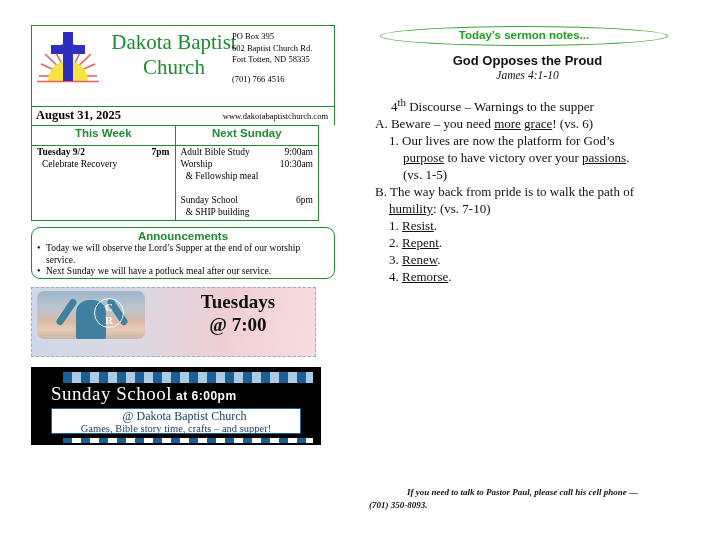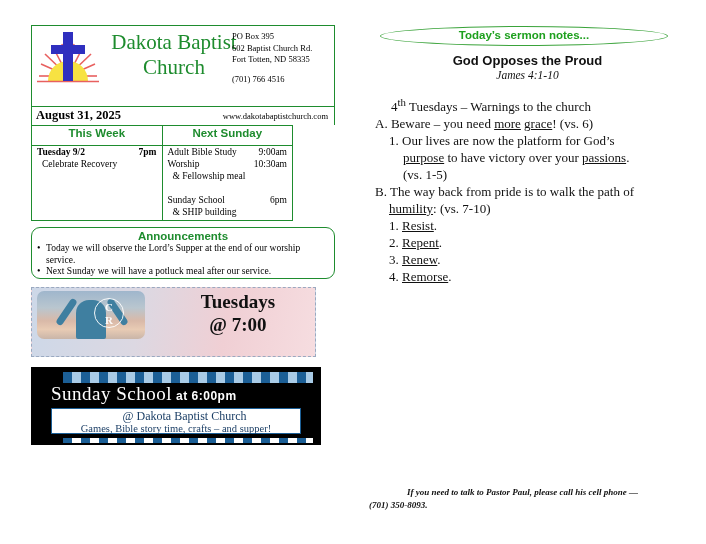--- a/index.html
+++ b/index.html
@@ -78,21 +78,21 @@
   #website {
     position: absolute;
     right: 6px;
     top: 4px;
     font-size: 8.5px;
   }
 
   
   #schedule-table {
     border-collapse: collapse;
-    width: 262px;
+    width: 288px;
     table-layout: fixed;
     border-radius: 30px;
   }
   #schedule-table th,
   #schedule-table td {
     border: 1.2px solid #1e8c2e;
     vertical-align: top;
     padding: 0;
   }
   #schedule-table th {
@@ -503,21 +503,21 @@
 </div>
 
 <div id="right-column">
   <div id="sermon-banner">
     <div id="sermon-ellipse"></div>
     <div id="sermon-banner-label">Today’s sermon notes...</div>
   </div>
   <div id="sermon-title">God Opposes the Proud</div>
   <div id="sermon-reference">James 4:1-10</div>
   <div id="sermon-outline">
-      <div class="ol-l0"><span>4</span><sup>th</sup><span> Tuesdays – Warnings to the church</span></div>
+      <div class="ol-l0"><span>4</span><sup>th</sup><span> Discourse – Warnings to the supper</span></div>
       <div class="ol-l1"><span>A. Beware – you need </span><span class="ol-u">more</span><span> </span><span class="ol-u">grace</span><span>! (vs. 6)</span></div>
       <div class="ol-l2"><span>1. Our lives are now the platform for God’s</span></div>
       <div class="ol-l3"><span class="ol-u">purpose</span><span> to have victory over your </span><span class="ol-u">passions</span><span>.</span></div>
       <div class="ol-l3"><span>(vs. 1-5)</span></div>
       <div class="ol-l1"><span>B. The way back from pride is to walk the path of</span></div>
       <div class="ol-l2"><span class="ol-u">humility</span><span>: (vs. 7-10)</span></div>
       <div class="ol-l2"><span>1. </span><span class="ol-u">Resist</span><span>.</span></div>
       <div class="ol-l2"><span>2. </span><span class="ol-u">Repent</span><span>.</span></div>
       <div class="ol-l2"><span>3. </span><span class="ol-u">Renew</span><span>.</span></div>
       <div class="ol-l2"><span>4. </span><span class="ol-u">Remorse</span><span>.</span></div>

